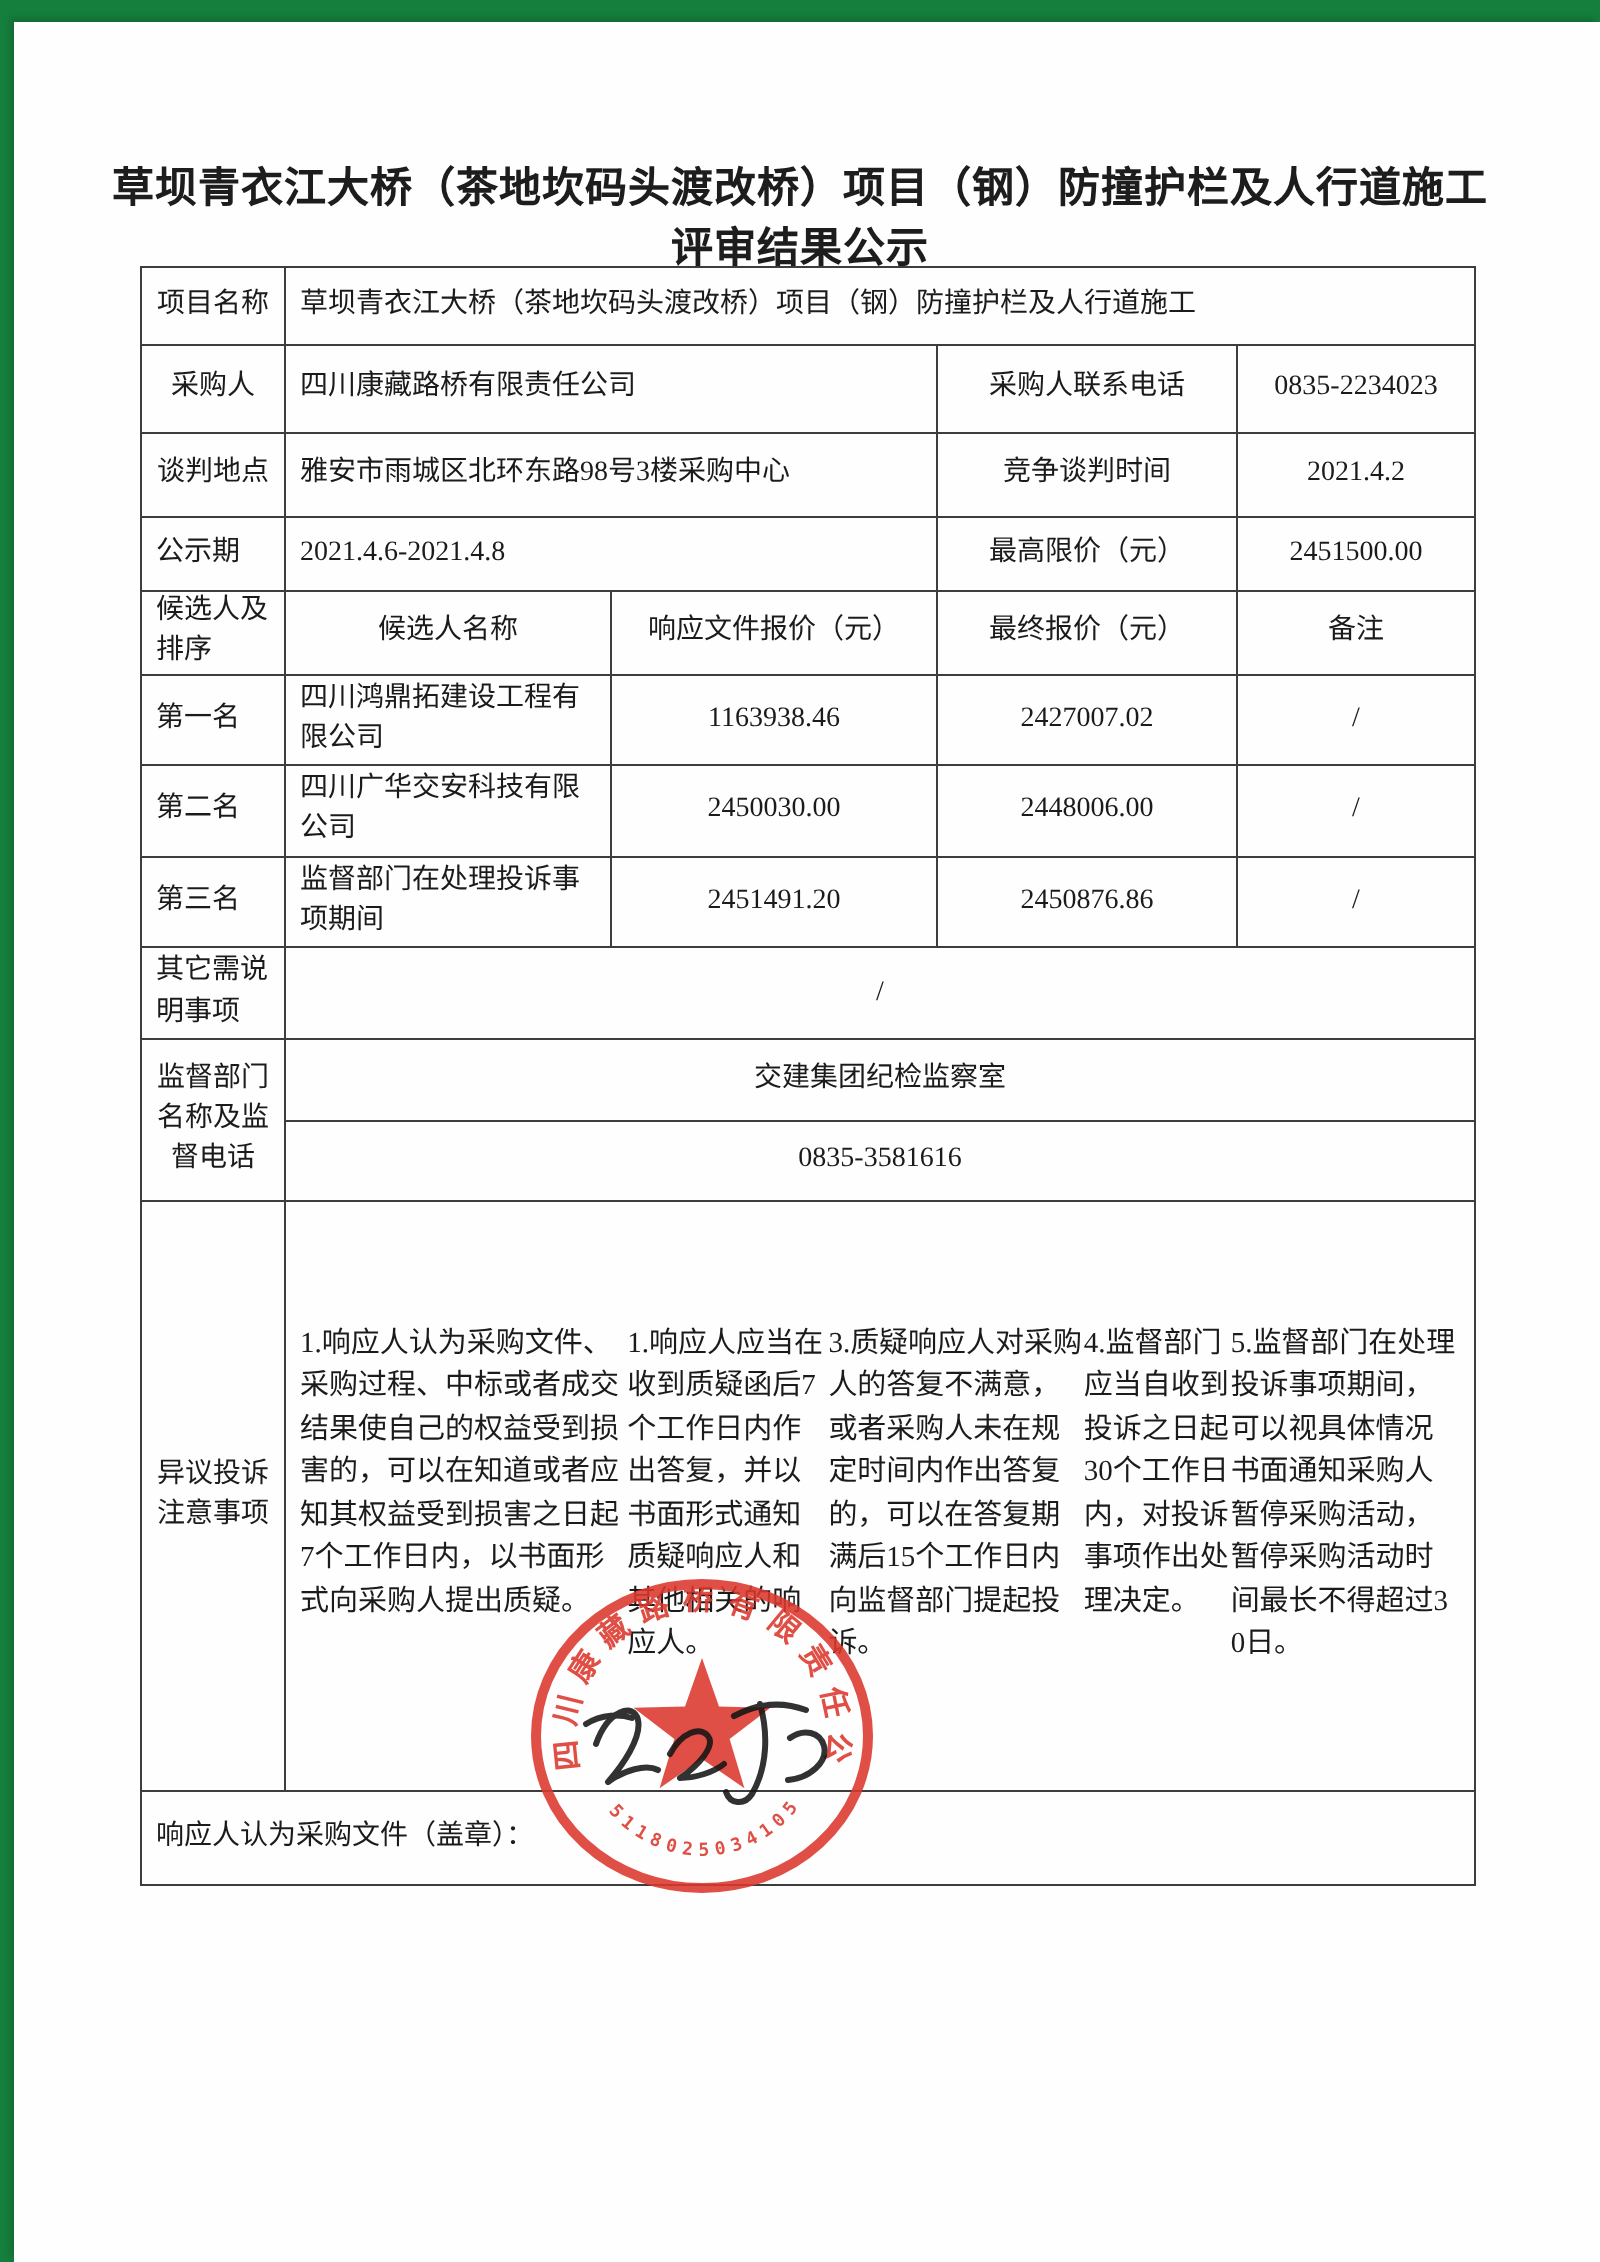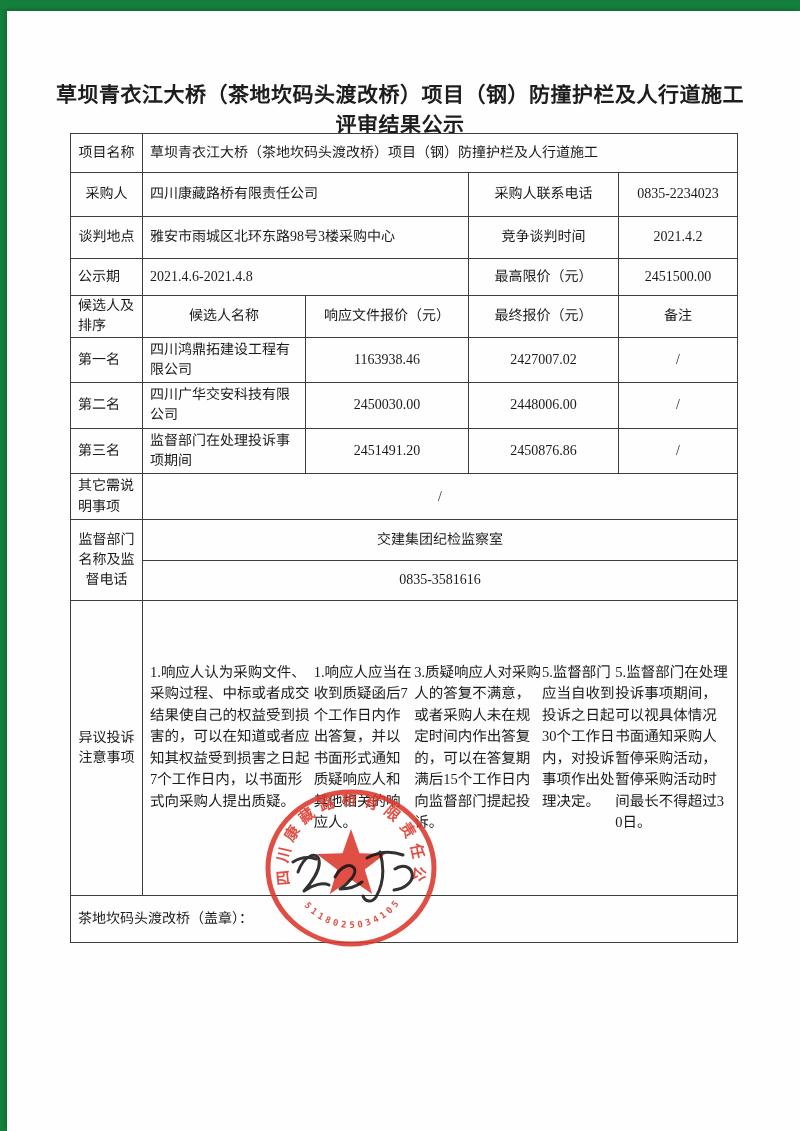--- a/index.html
+++ b/index.html
@@ -104,27 +104,27 @@
       <tr style="height:40px">
         <td class="c" colspan="4">0835-3581616</td>
       </tr>
       <tr style="height:295px">
         <td class="c">异议投诉注意事项</td>
         <td colspan="4">
           <div class="notice">
             <div>1.响应人认为采购文件、采购过程、中标或者成交结果使自己的权益受到损害的，可以在知道或者应知其权益受到损害之日起7个工作日内，以书面形式向采购人提出质疑。</div>
             <div>1.响应人应当在收到质疑函后7个工作日内作出答复，并以书面形式通知质疑响应人和其他相关的响应人。</div>
             <div>3.质疑响应人对采购人的答复不满意，或者采购人未在规定时间内作出答复的，可以在答复期满后15个工作日内向监督部门提起投诉。</div>
-            <div>5.监督部门应当自收到投诉之日起30个工作日内，对投诉事项作出处理决定。</div>
+            <div>4.监督部门应当自收到投诉之日起30个工作日内，对投诉事项作出处理决定。</div>
             <div>5.监督部门在处理投诉事项期间，可以视具体情况书面通知采购人暂停采购活动，暂停采购活动时间最长不得超过30日。</div>
           </div>
         </td>
       </tr>
       <tr style="height:47px" class="signrow">
-        <td class="lbl" colspan="5">茶地坎码头渡改桥（盖章）：</td>
+        <td class="lbl" colspan="5">响应人认为采购文件（盖章）：</td>
       </tr>
     </tbody>
   </table>
 
   <svg class="stamp-svg" width="178" height="164" viewBox="0 0 178 164">
     <g opacity="0.88">
       <ellipse cx="89" cy="81" rx="83" ry="76" fill="none" stroke="#dd382c" stroke-width="5"></ellipse>
       <polygon fill="#dd382c" points="89,42 80.5,66.3 54.8,66.9 75.2,82.5 67.8,107.1 89,92.5 110.2,107.1 102.8,82.5 123.2,66.9 97.5,66.3"></polygon>
       <path id="sealTopArc" d="M 28.8 99.4 A 63 63 0 1 1 149.2 99.4" fill="none"></path>
       <text font-size="15" fill="#dd382c" letter-spacing="6.2" font-family="Liberation Sans, DejaVu Sans, sans-serif" font-weight="bold">

